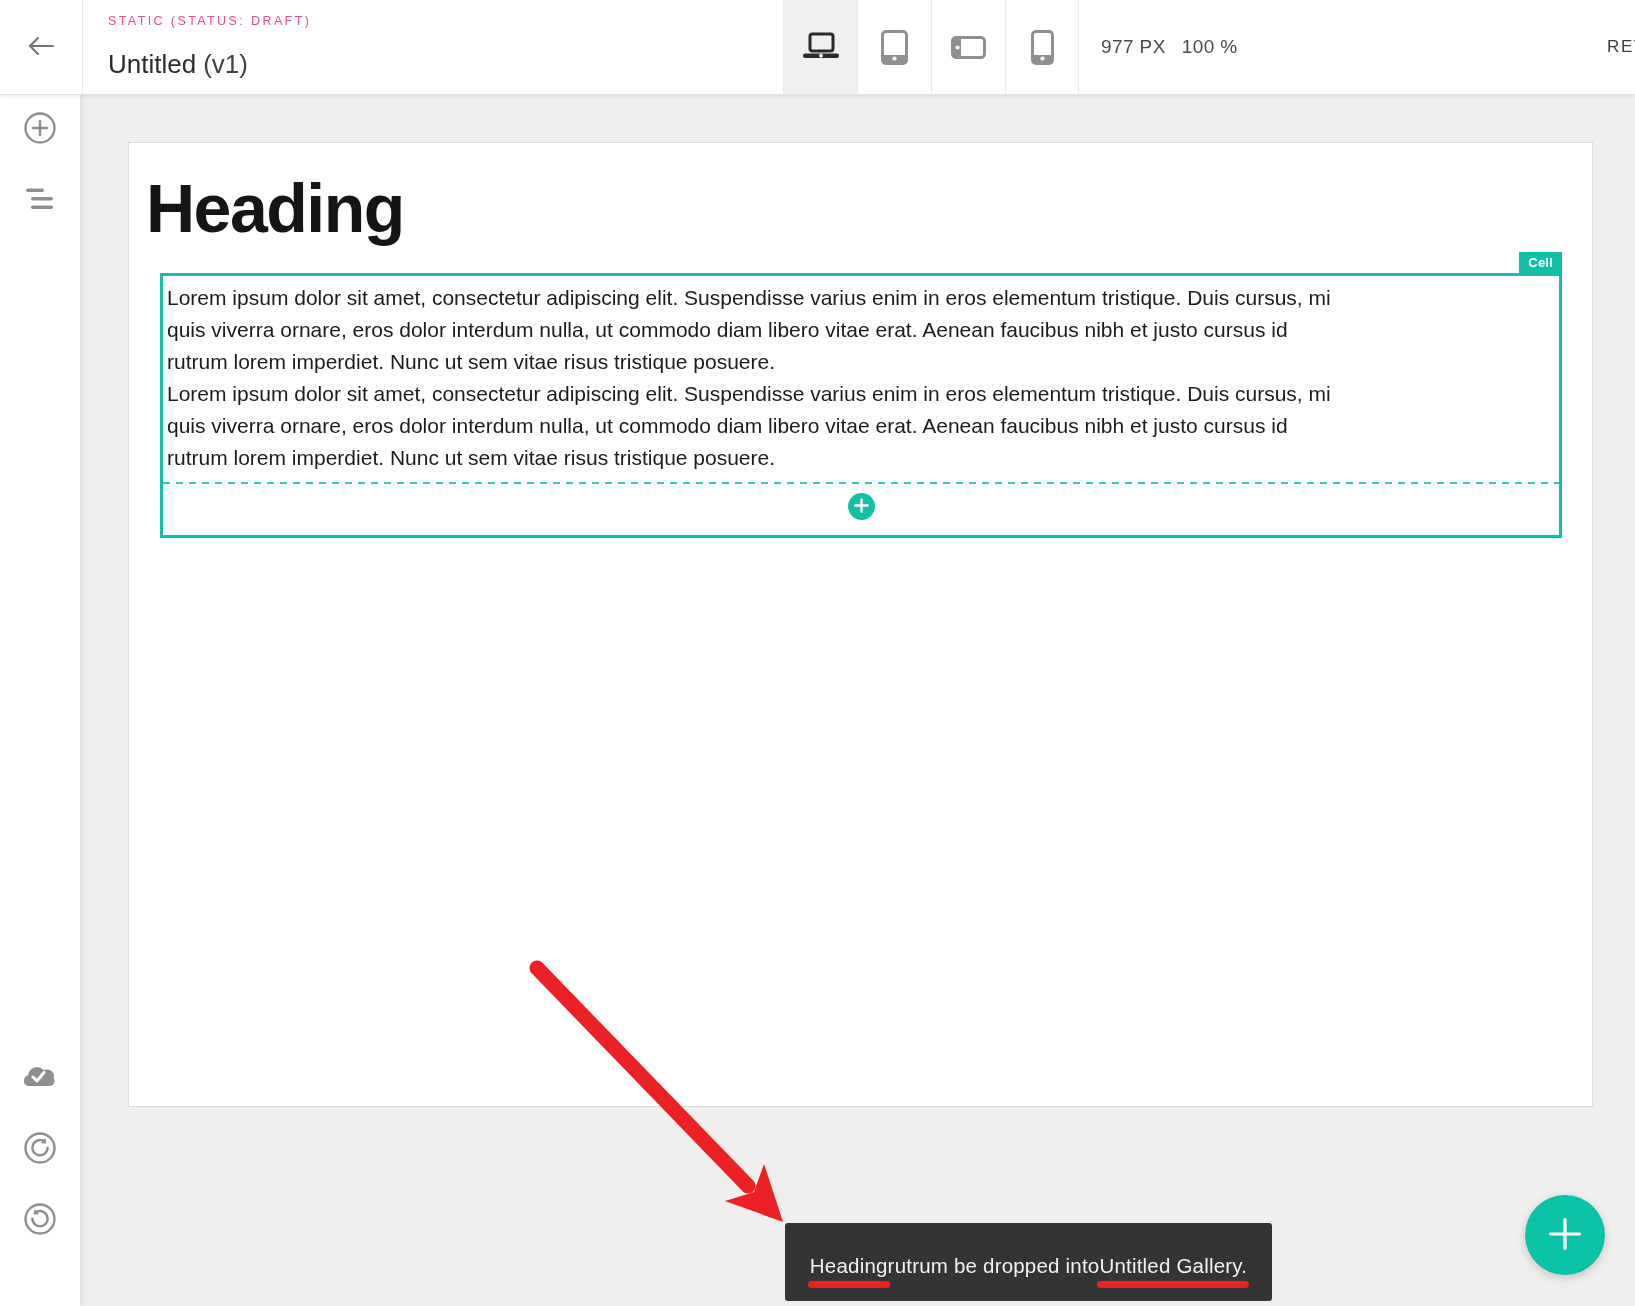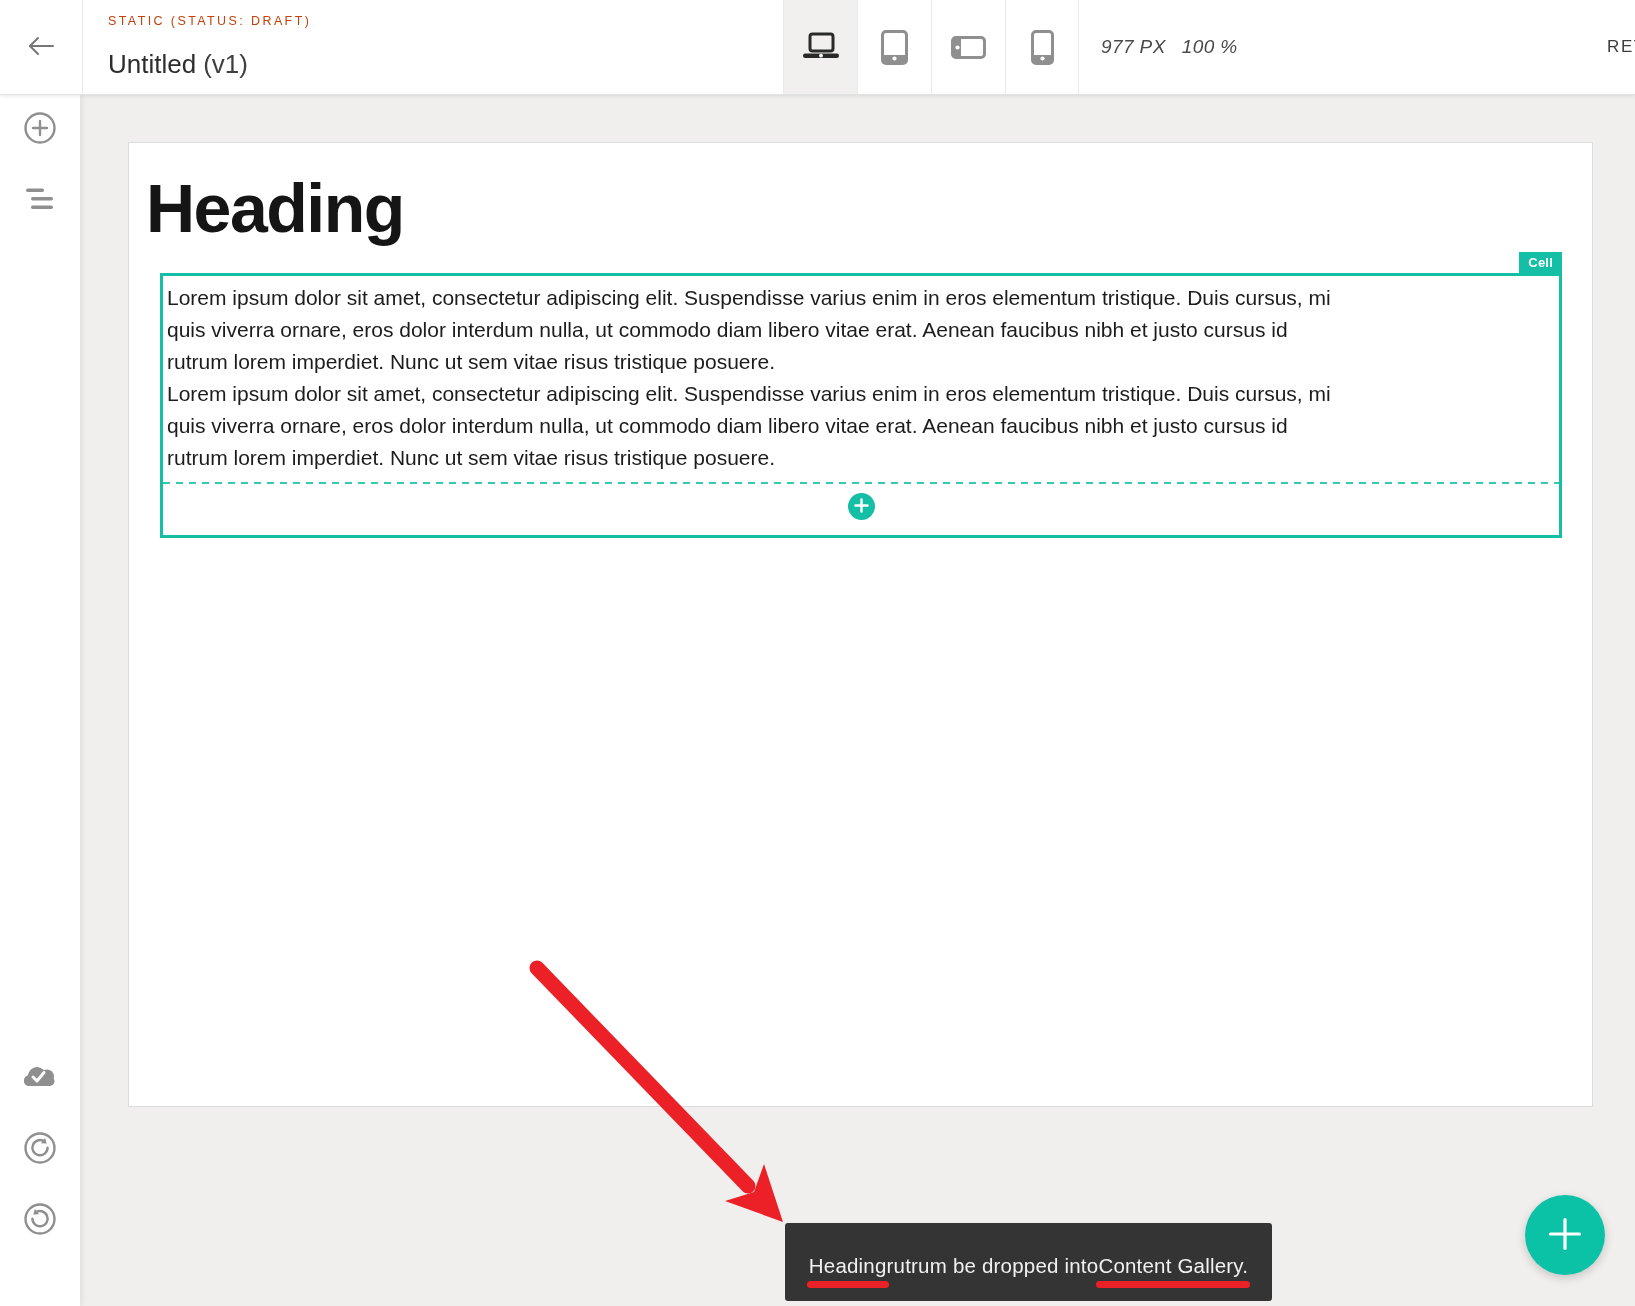--- a/index.html
+++ b/index.html
@@ -21,39 +21,39 @@
     z-index:6;
   }
   .back-btn{
     position:absolute;left:0;top:0;width:82px;height:94px;
     display:flex;align-items:center;justify-content:center;
     background:none;border:none;cursor:pointer;padding:0;
   }
   .topbar-divider{position:absolute;left:82px;top:0;width:1px;height:94px;background:#e9e9e9;}
   .title-block{position:absolute;left:108px;top:50%;transform:translateY(-50%);}
   .status-label{
-    font-size:12.5px;letter-spacing:2.4px;color:#c2410c;
+    font-size:12.5px;letter-spacing:2.4px;color:#ec4899;
     text-transform:uppercase;margin-bottom:21px;white-space:nowrap;
   }
   .doc-title{font-size:26px;color:#2d2d2d;white-space:nowrap;}
   .doc-version{color:#404040;margin-left:7px;}
 
   .device-bar{position:absolute;left:783px;top:0;height:94px;display:flex;}
   .device-cell{
     width:74px;height:94px;display:flex;align-items:center;justify-content:center;
     background:none;border:none;border-left:1px solid #eaeaea;cursor:pointer;padding:0;
   }
   .device-cell:last-child{border-right:1px solid #eaeaea;}
   .device-cell.selected{background:#f1f0ef;}
   .device-cell svg{display:block;}
 
   .viewport-info{
     position:absolute;left:1101px;top:0;height:94px;
     display:flex;align-items:center;gap:16px;
-    font-size:19px;color:#4a4a4a;letter-spacing:.4px;white-space:nowrap;font-style:italic;
+    font-size:19px;color:#4a4a4a;letter-spacing:.4px;white-space:nowrap;
   }
   .right-action{
     position:absolute;left:1607px;top:0;height:94px;
     display:flex;align-items:center;
     background:none;border:none;padding:0;cursor:pointer;
     font-size:17px;letter-spacing:1.6px;color:#3d3d3d;white-space:nowrap;
     font-family:inherit;
   }
 
   
@@ -278,21 +278,21 @@
     </button>
   </section>
 </main>
 
 <svg class="arrow-overlay" viewBox="0 0 300 300">
   <path d="M37 38 L248 256" stroke="#EC2127" stroke-width="15" stroke-linecap="round" fill="none"></path>
   <polygon points="283,292 225,271 254,262 264,234" fill="#EC2127"></polygon>
 </svg>
 
 <div class="drag-tooltip">
-  <div class="drag-tooltip-text"><span class="seg underlined">Heading</span><span class="seg"> rutrum be dropped into </span><span class="seg underlined">Content Gallery.</span></div>
+  <div class="drag-tooltip-text"><span class="seg underlined">Heading</span><span class="seg"> rutrum be dropped into </span><span class="seg underlined">Untitled Gallery.</span></div>
 </div>
 
 <button class="fab">
   <span>
     <svg width="34" height="34" viewBox="0 0 34 34" fill="none" stroke="#fff" stroke-width="3.2" stroke-linecap="round">
       <path d="M17 2.5 V31.5"></path>
         <path d="M2.5 17 H31.5"></path>
     </svg>
   </span>
 </button>

